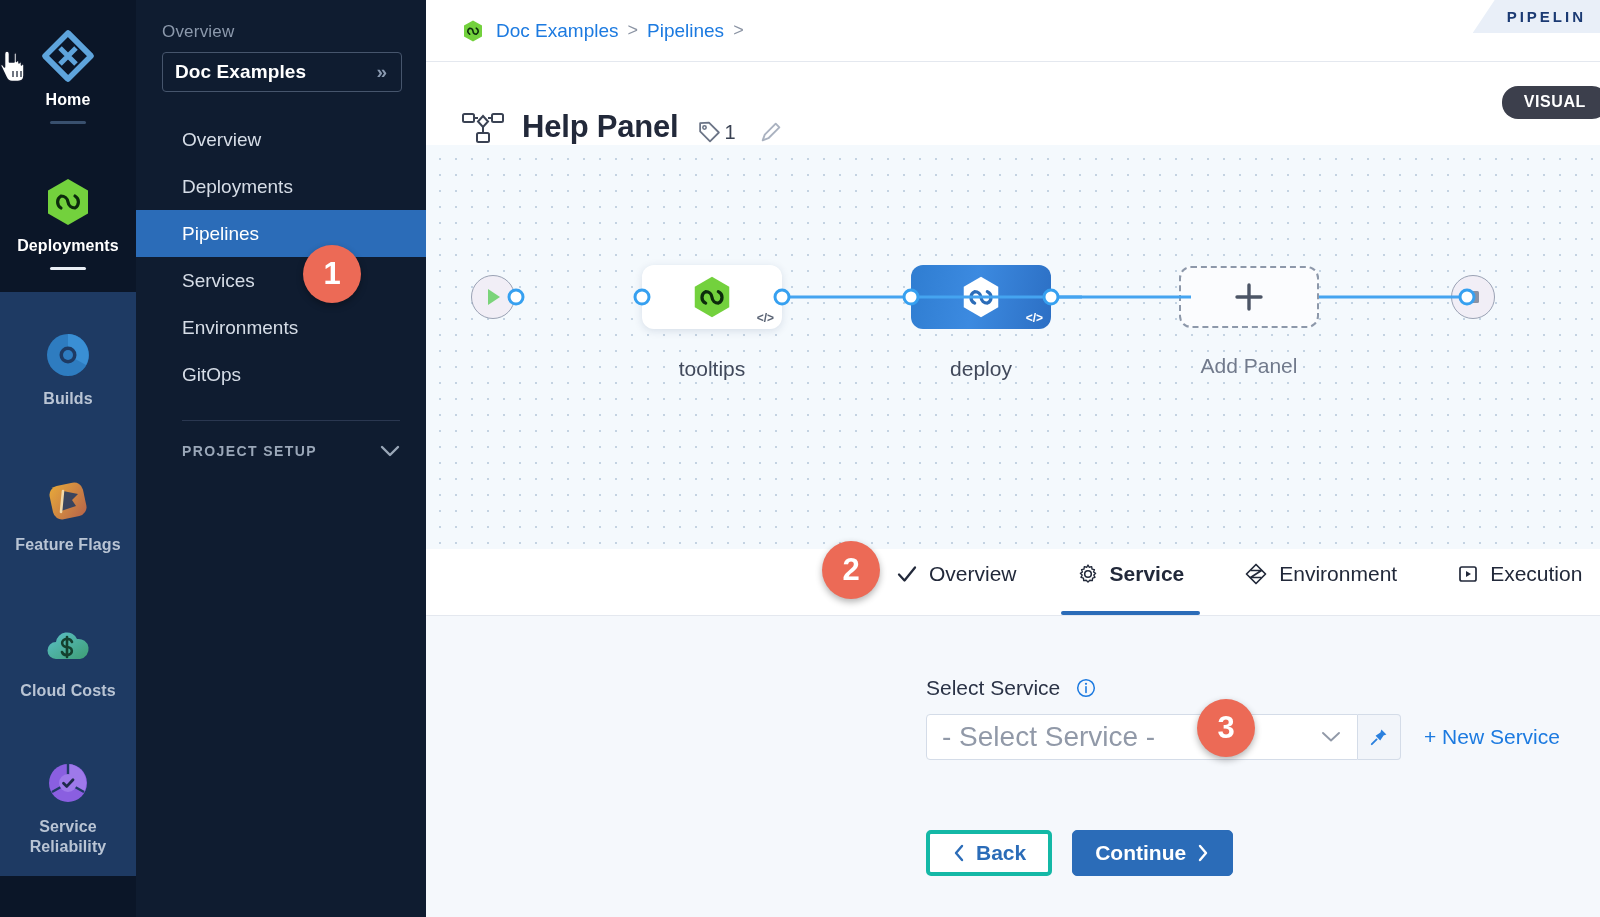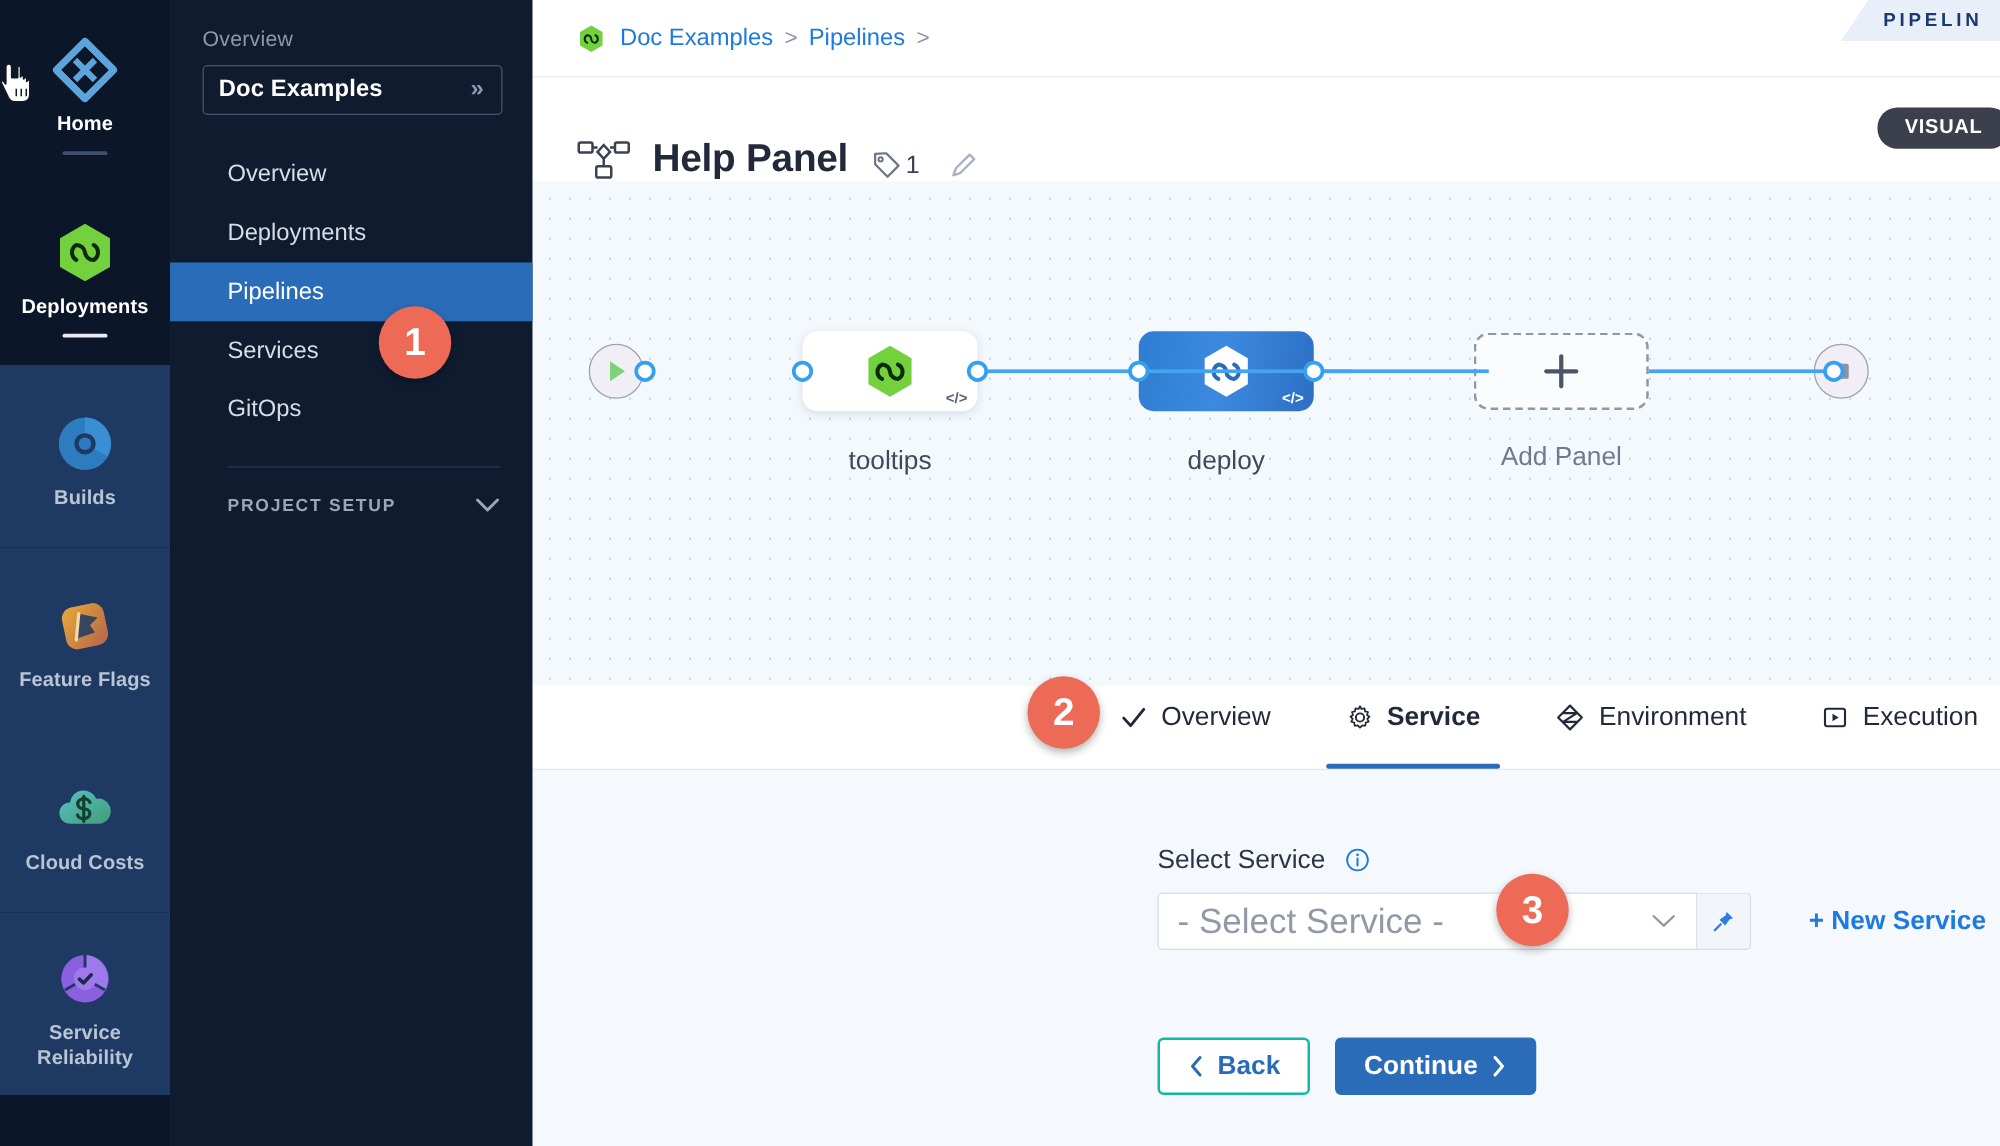--- a/index.html
+++ b/index.html
@@ -174,29 +174,29 @@
     display: flex; align-items: center; justify-content: space-between;
     padding: 0 16px 0 15px;
     color: #9199A8; font-size: 28px;
   }
   .pin-box {
     width: 43px; height: 46px; background: #F2F5FA;
     border: 1px solid #D4DCE8; border-left: none; border-radius: 0 4px 4px 0;
     display: flex; align-items: center; justify-content: center;
   }
   .new-service {
-    margin-left: 46px; color: #1C7AE0; font-size: 21px; font-weight: bold;
+    margin-left: 23px; color: #1C7AE0; font-size: 21px; font-weight: normal;
     white-space: nowrap;
   }
   .btn-row { display: flex; gap: 20px; margin-top: 70px; }
   .btn {
     height: 46px; border-radius: 5px; display: flex; align-items: center;
     gap: 10px; font-size: 21px; font-weight: bold; padding: 0 22px;
   }
-  .btn.back { background:#fff; border: 2px solid #14b8a6; color: #2B6CB8; }
+  .btn.back { background:#fff; border: 4px solid #14b8a6; color: #2B6CB8; }
   .btn.cont { background:#2B6CB8; border: 1px solid #2B6CB8; color: #fff; }
 
   
   .callout {
     position: absolute; z-index: 30;
     width: 58px; height: 58px; border-radius: 50%;
     background: #EC6A56;
     color: #fff; font-size: 31px; font-weight: bold;
     display: flex; align-items: center; justify-content: center;
     box-shadow: 0 3px 7px rgba(0,0,0,.3);
@@ -305,20 +305,23 @@
       <div class="side-item">
         <span>Deployments</span>
         </div>
       <div class="side-item active">
         <span>Pipelines</span>
         </div>
       <div class="side-item">
         <span>Services</span>
         </div>
       <div class="side-item">
+        <span>Environments</span>
+        </div>
+      <div class="side-item">
         <span>GitOps</span>
         </div>
     </div>
 
     <div class="side-sep"></div>
 
     <div class="side-setup">
       <span>PROJECT SETUP</span>
       <svg width="20" height="13" viewBox="0 0 20 13">
         <path d="M2 2 L10 10 L18 2" fill="none" stroke="#9AA7B8" stroke-width="2.4" stroke-linecap="round" stroke-linejoin="round"></path>

